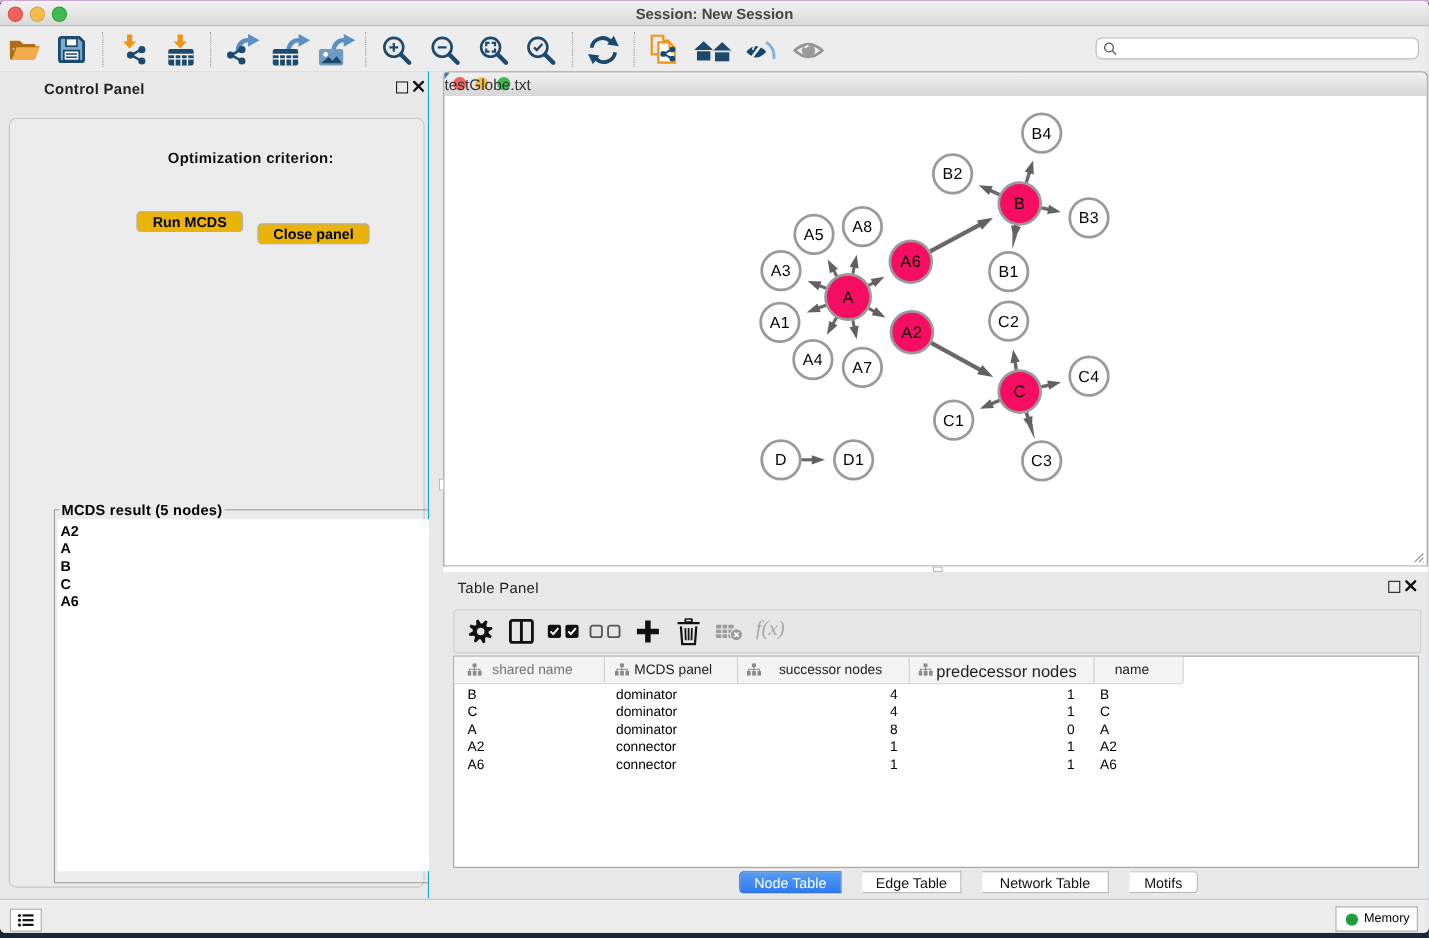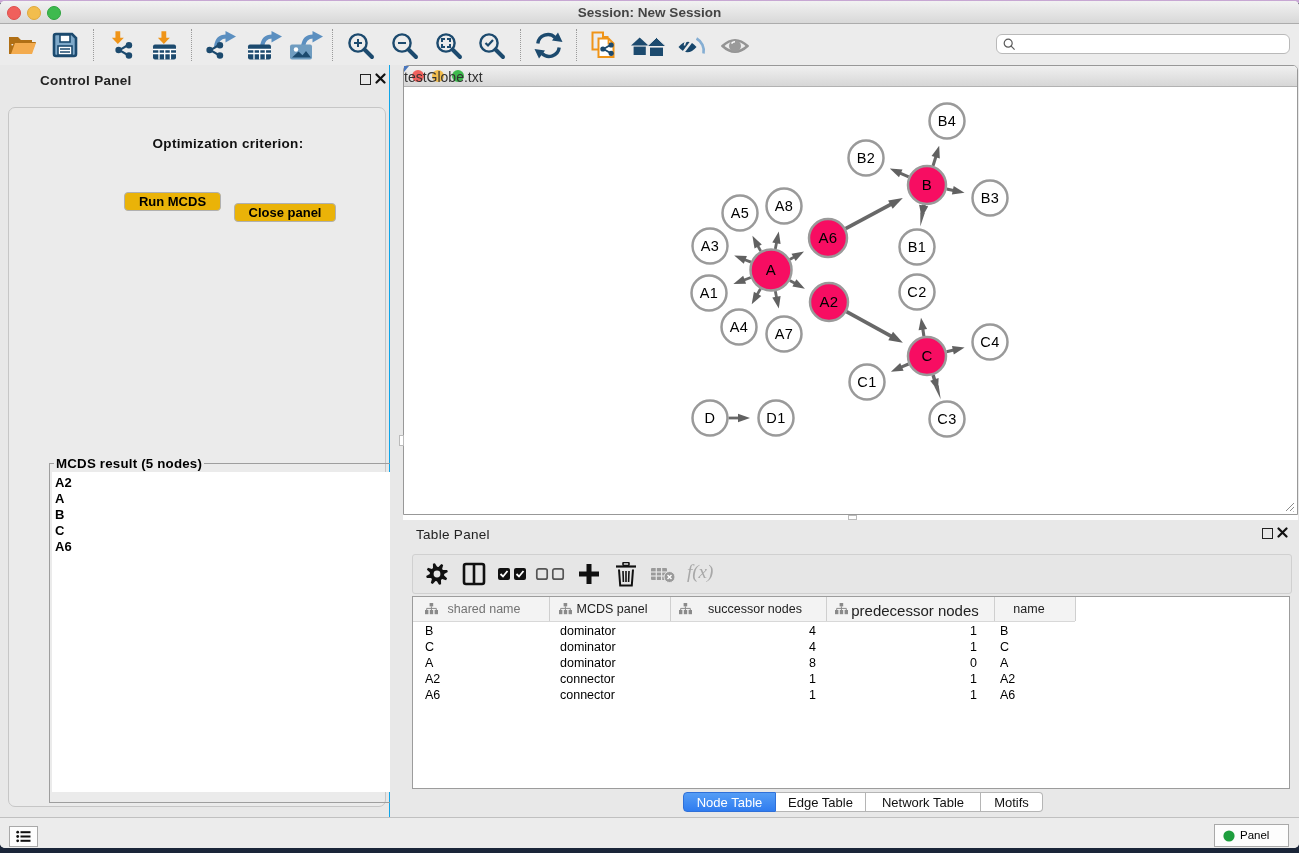--- a/index.html
+++ b/index.html
@@ -62,21 +62,21 @@
 #nettitle .wt{position:absolute;top:2.5px;width:100%;text-align:left;font-size:14px;color:#333;}
 #netcanvas{position:absolute;left:0;top:21px;width:893px;height:426px;}
 
 #tpanel{position:absolute;left:14px;top:455px;width:895px;height:297px;}
 #tptoolbar{position:absolute;left:8px;top:34px;width:878px;height:38px;background:#e6e6e6;
  border:1px solid #d0d0d0;border-radius:3px;}
 #ttable{position:absolute;left:8px;top:76px;width:876px;height:191px;background:#fff;border:1px solid #9c9c9c;}
 #thead{position:absolute;left:0;top:0;width:662px;height:24px;background:#f3f3f3;border-bottom:1px solid #d8d8d8;}
 .hcell{position:absolute;top:0;height:24px;border-right:1px solid #cfcfcf;box-sizing:border-box;}
 .trow{position:absolute;font-size:12.5px;color:#000;}
-#ttabs{position:absolute;left:279px;top:272px;height:20px;display:flex;}
+#ttabs{position:absolute;left:268px;top:272px;height:20px;display:flex;gap:19px;}
 
 #statusbar{position:absolute;left:0;top:816px;width:1299px;height:31px;background:#ececec;border-top:1px solid #c0c0c0;}
 #listbtn{position:absolute;left:9px;top:8px;width:27px;height:19px;background:#fdfdfd;border:1px solid #a9a9a9;}
 #membtn{position:absolute;left:1214px;top:6px;width:73px;height:21px;background:#fdfdfd;border:1px solid #a9a9a9;
  font-size:11.5px;color:#000;}
 </style></head>
 <body>
 <div id="app">
   <div id="titlebar">
     <div class="tl t1"></div>
@@ -514,16 +514,16 @@
           <circle cx="1.7" cy="10.8" r="1.4" fill="#111"></circle>
           <rect x="4.5" y="1.2" width="10" height="2" fill="#111"></rect>
           <rect x="4.5" y="5.5" width="10" height="2" fill="#111"></rect>
           <rect x="4.5" y="9.8" width="10" height="2" fill="#111"></rect>
         </svg>
     </div>
     <div id="membtn">
       <svg class="abs" style="left:8px;top:4.5px" width="12" height="12" viewBox="0 0 12 12">
           <circle cx="6" cy="6" r="5.6" fill="#1e9e3e"></circle>
         </svg>
-      <span class="abs" style="left:25px;top:4px">Panel</span>
+      <span class="abs" style="left:25px;top:4px">Memory</span>
     </div>
   </div>
 </div>
 
 </body></html>

